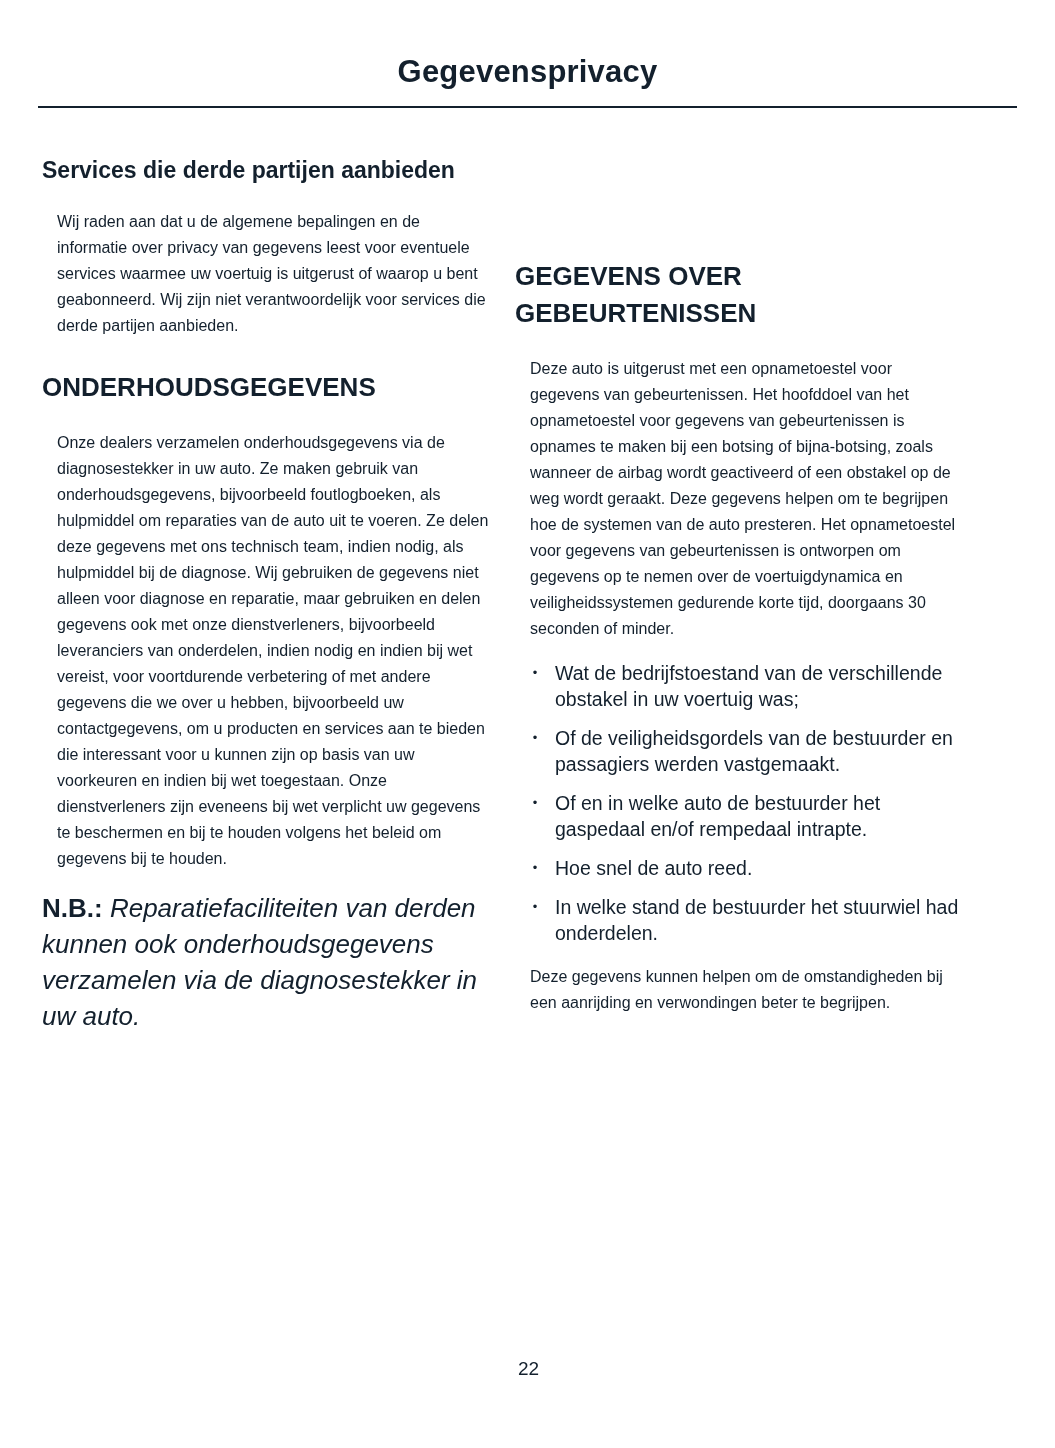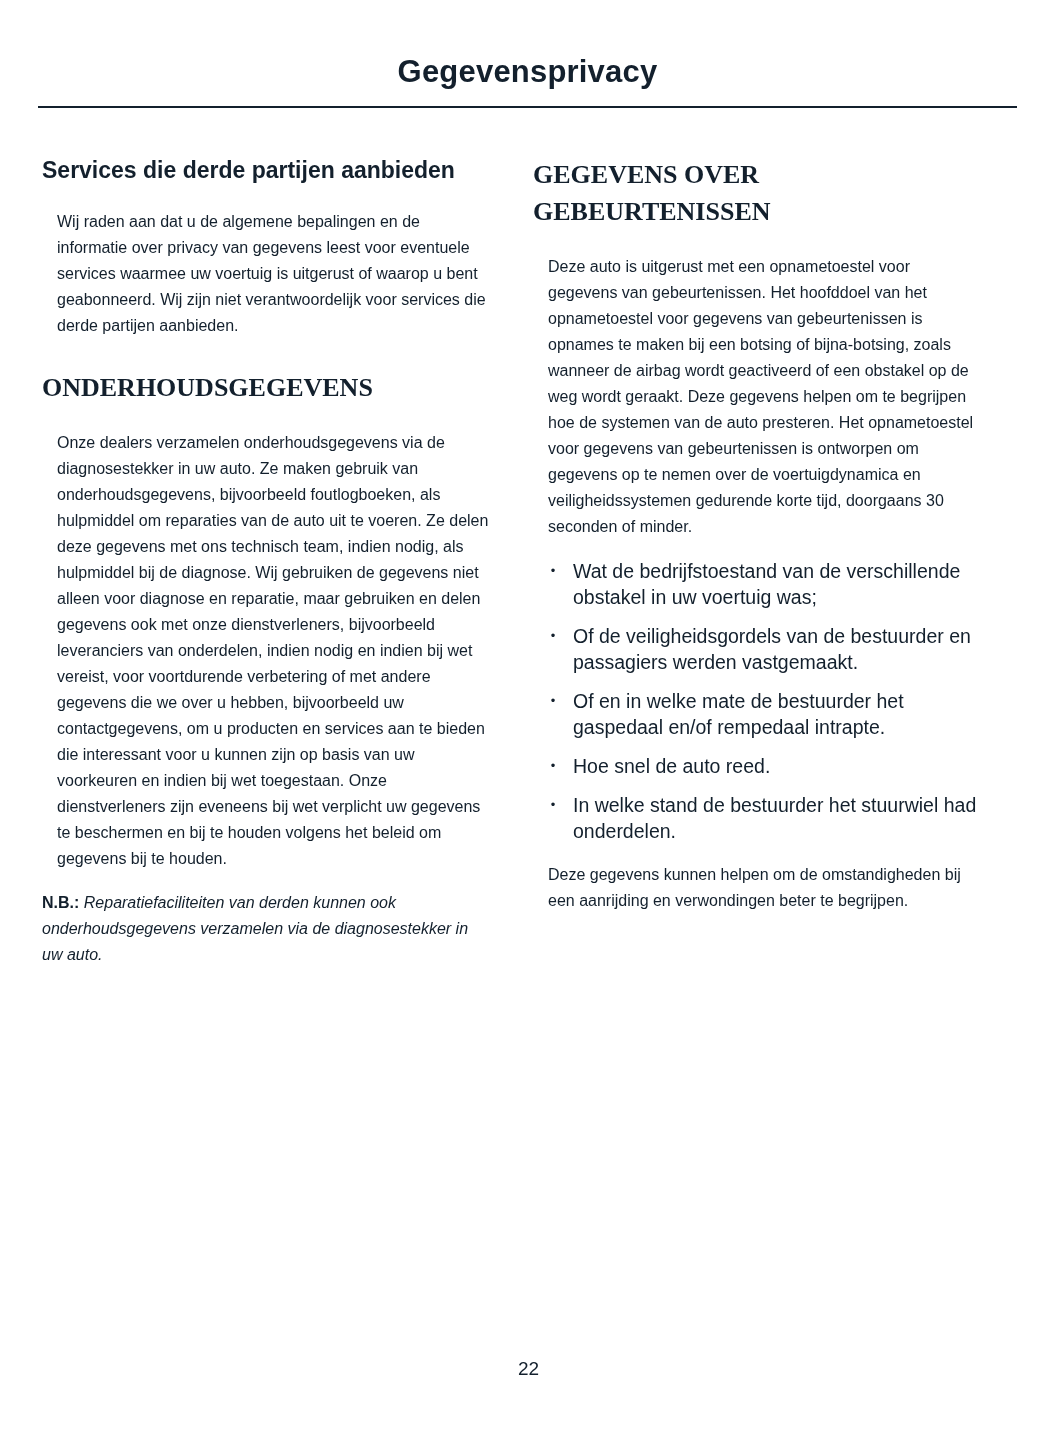--- a/index.html
+++ b/index.html
@@ -29,52 +29,52 @@
     padding-top: 54px;
     color: #13202d;
   }
   .header-rule {
     height: 0;
     border-bottom: 2px solid #13202d;
     margin: 16px 38px 0 38px;
   }
   .columns {
     display: flex;
-    gap: 42px;
+    gap: 24px;
     padding: 48px 26px 0 42px;
     box-sizing: border-box;
+    align-items: flex-end;
   }
   .col {
     width: 449px;
     flex: none;
   }
   .h-small {
     font-size: 23px;
     line-height: 29px;
     font-weight: bold;
     margin: 0 0 24px 0;
   }
   .h-caps {
     font-size: 26px;
     line-height: 37px;
     font-weight: bold;
     margin: 0 0 24px 0;
-    font-family: Liberation Serif, serif;
   }
   .h-caps.mt {
     margin-top: 30px;
   }
   .para {
     font-size: 16px;
     line-height: 26px;
     margin: 0 0 18px 15px;
   }
   .note {
-    font-size: 16px;
-    line-height: 26px;
+    font-size: 26px;
+    line-height: 36px;
     margin: 10px 0 0 0;
   }
   .note .note-label {
     font-weight: bold;
     font-style: normal;
   }
   .note .note-body {
     font-style: italic;
   }
   ul.bullets {
@@ -146,21 +146,21 @@
         <li>
           <span class="bullet-marker">•</span>
           <span class="bullet-text">Wat de bedrijfstoestand van de verschillende obstakel in uw voertuig was;</span>
         </li>
         <li>
           <span class="bullet-marker">•</span>
           <span class="bullet-text">Of de veiligheidsgordels van de bestuurder en passagiers werden vastgemaakt.</span>
         </li>
         <li>
           <span class="bullet-marker">•</span>
-          <span class="bullet-text">Of en in welke mate de bestuurder het gaspedaal en/of rempedaal intrapte.</span>
+          <span class="bullet-text">Of en in welke auto de bestuurder het gaspedaal en/of rempedaal intrapte.</span>
         </li>
         <li>
           <span class="bullet-marker">•</span>
           <span class="bullet-text">Hoe snel de auto reed.</span>
         </li>
         <li>
           <span class="bullet-marker">•</span>
           <span class="bullet-text">In welke stand de bestuurder het stuurwiel had onderdelen.</span>
         </li>
       </ul>

